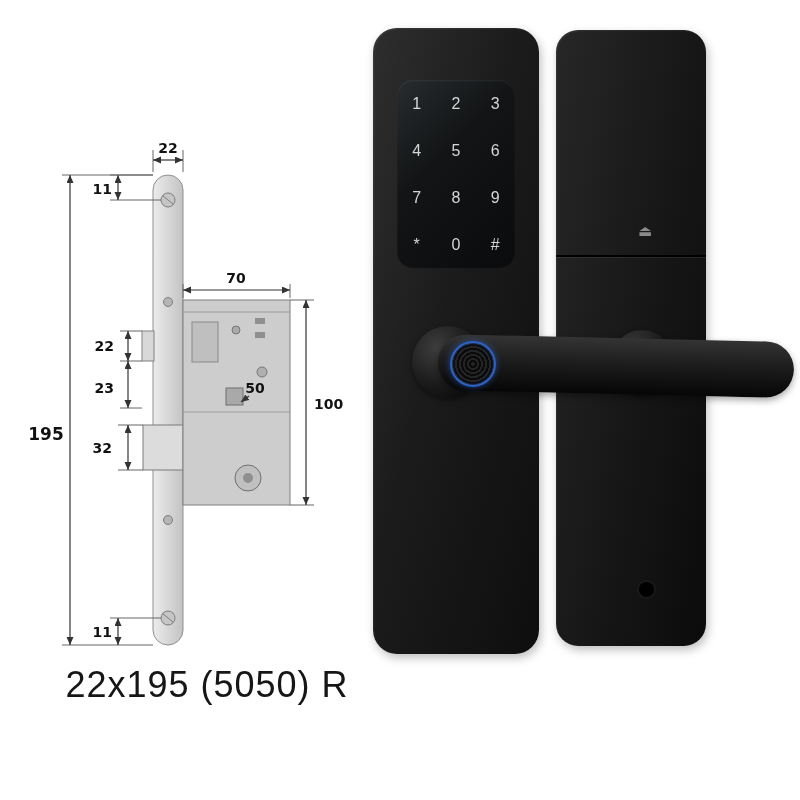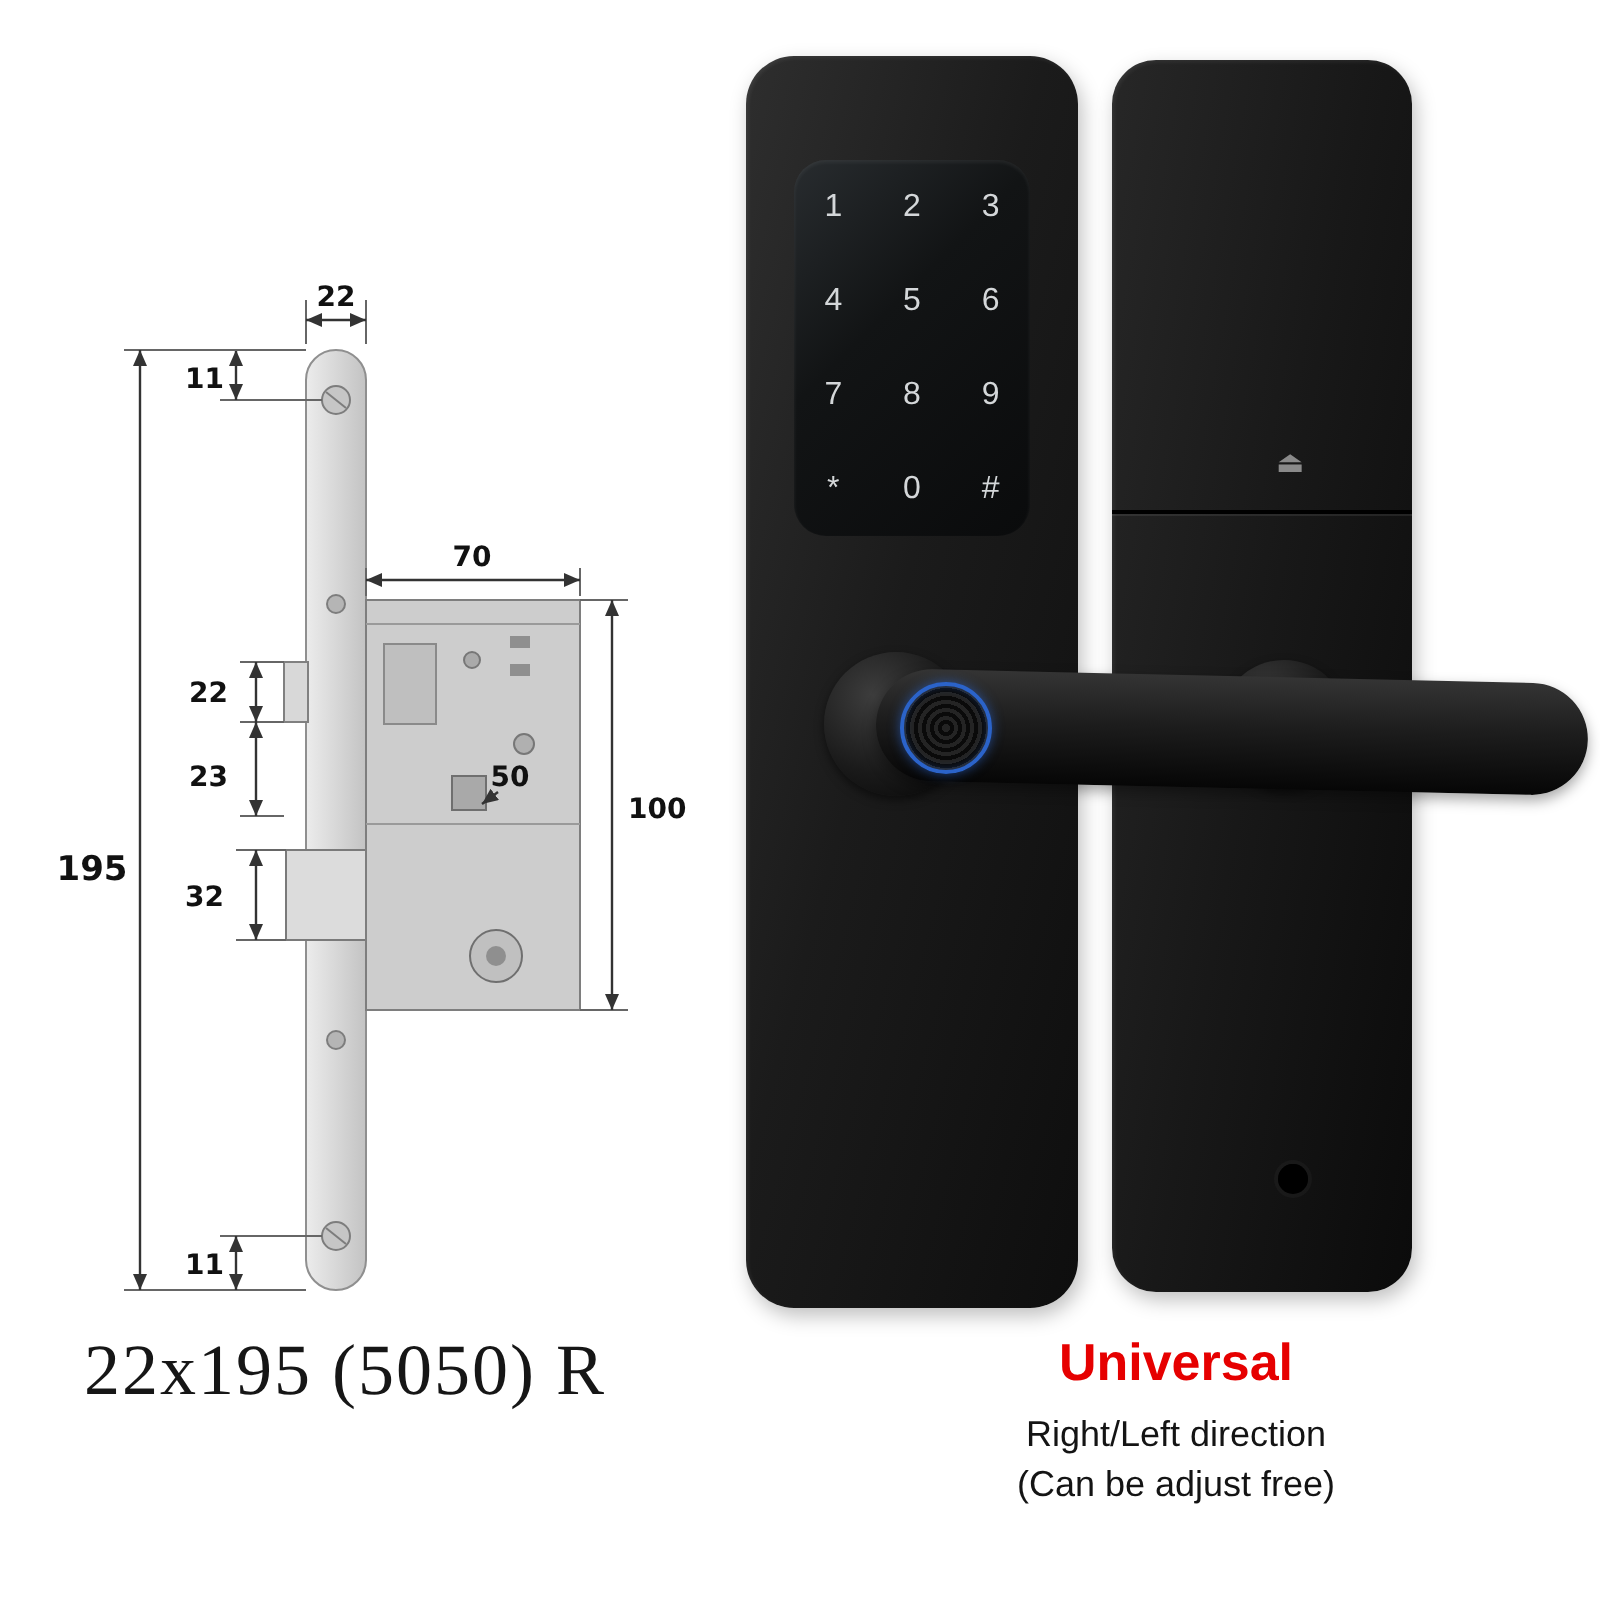--- a/index.html
+++ b/index.html
@@ -7,21 +7,21 @@
   .stage{position:relative;width:800px;height:800px;background:#fff;}
 
   
   .diagram{position:absolute;left:0;top:0;}
   .dim-text{font-family:"DejaVu Sans",sans-serif;font-size:14px;font-weight:700;fill:#111;}
   .dim-big{font-family:"DejaVu Sans",sans-serif;font-size:17px;font-weight:700;fill:#111;}
   .dim{stroke:#333;stroke-width:1.2;}
   .ext{stroke:#666;stroke-width:1;}
   .diagram-label{
     position:absolute;left:42px;top:664px;width:330px;
-    font-family:Liberation Serif, serif;font-size:36px;color:#161616;letter-spacing:1px;white-space:nowrap;
+    font-family:Liberation Sans, sans-serif;font-size:36px;color:#161616;letter-spacing:1px;white-space:nowrap;text-align:center;
   }
 
   
   .panel{position:absolute;border-radius:24px;z-index:1;}
   .panel.front{
     left:373px;top:28px;width:166px;height:626px;
     background:linear-gradient(105deg,#2e2e2e 0%,#1b1b1b 45%,#0e0e0e 100%);
     box-shadow:inset 1px 1px 2px rgba(255,255,255,.08), 2px 4px 10px rgba(0,0,0,.25);
   }
   .panel.back{
@@ -185,19 +185,14 @@
       <span class="key">0</span>
       <span class="key">#</span>
     </div>
   </div>
 
   <div class="hub back-hub"></div>
   <div class="hub front-hub"></div>
   <div class="handle"></div>
   <div class="fp"></div>
 
-  <div class="caption">
-    <div class="cap-title">Universal</div>
-    <div class="cap-line">Right/Left direction</div>
-    <div class="cap-line">(Can be adjust free)</div>
-  </div>
 
 </div>
 
 </body></html>

